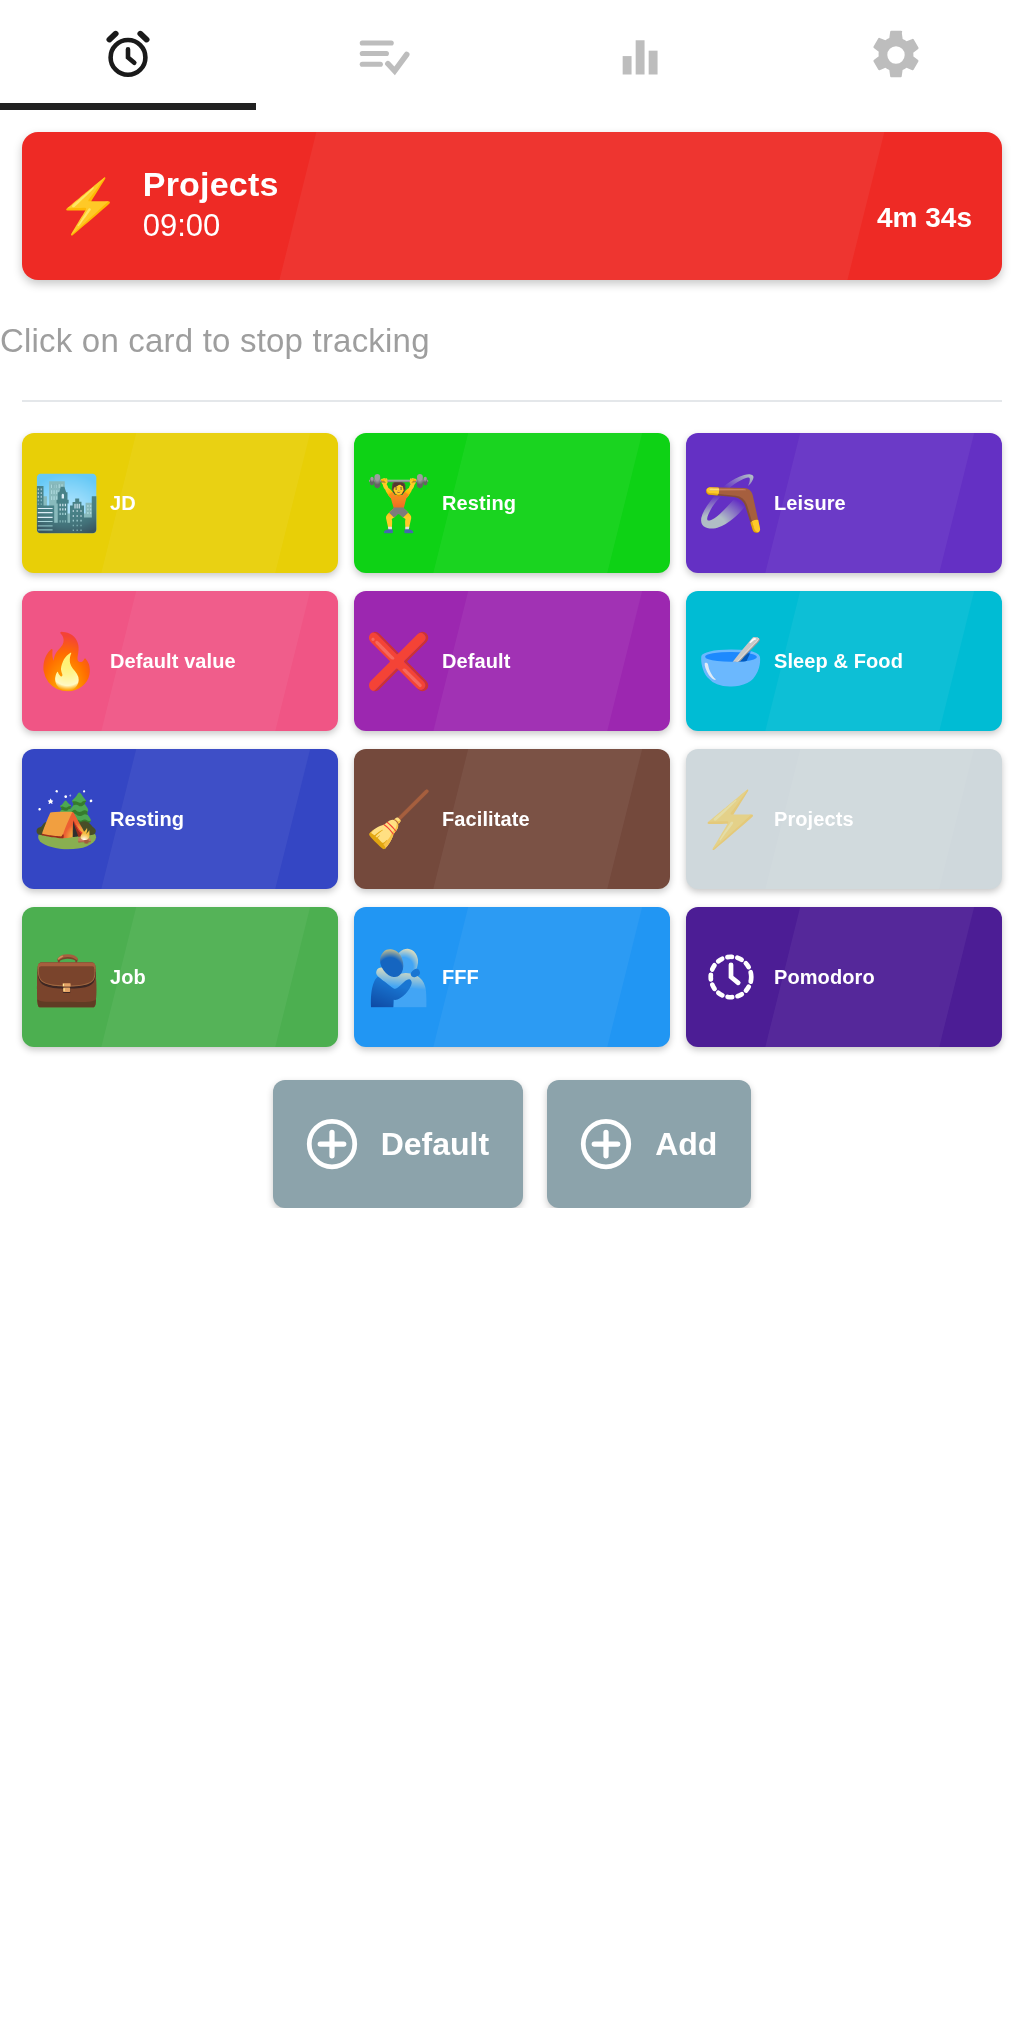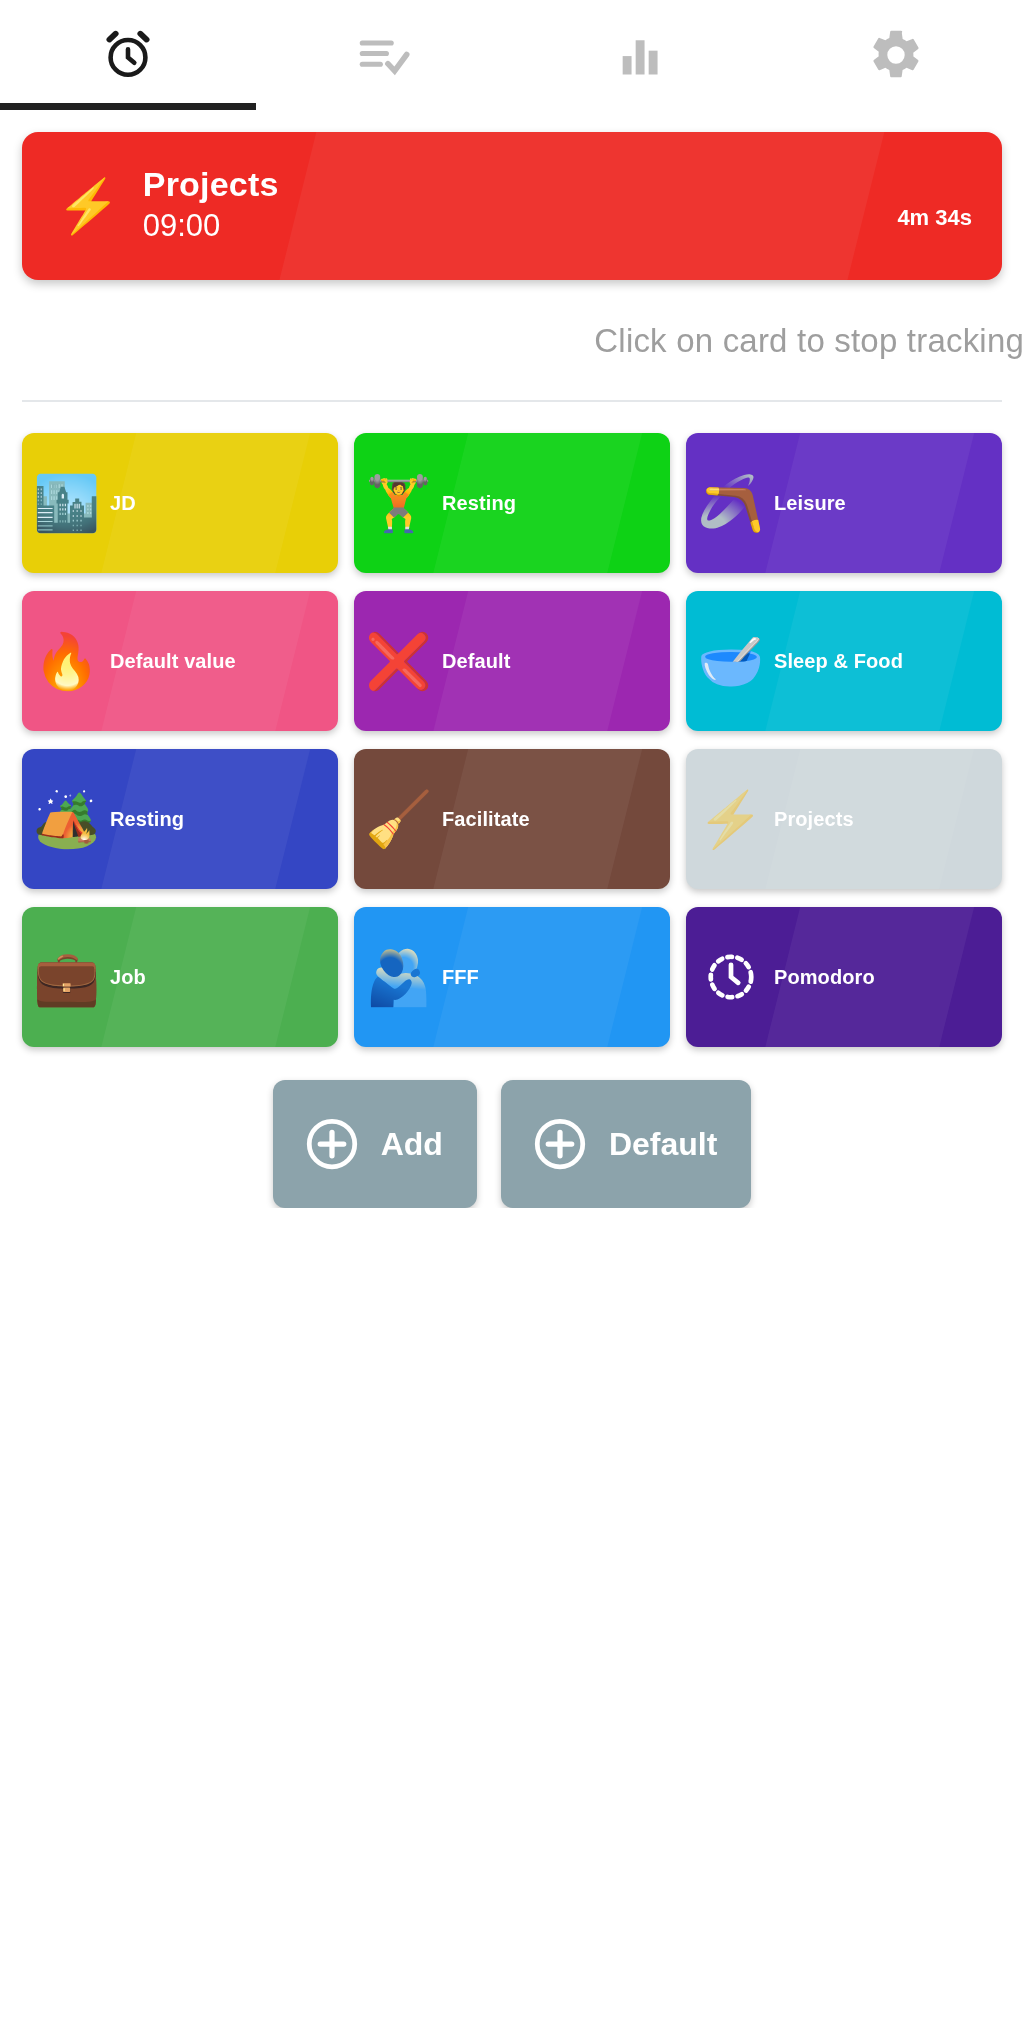--- a/index.html
+++ b/index.html
@@ -124,30 +124,30 @@
   .running-sub {
     color: #ffffff;
     font-size: 31px;
     font-weight: normal;
     line-height: 1.3;
     margin-top: 2px;
   }
 
   .running-duration {
     color: #ffffff;
-    font-size: 22px;
+    font-size: 28px;
     font-weight: bold;
     z-index: 2;
     flex: 0 0 auto;
     white-space: nowrap;
     margin-top: 24px;
   }
 
   .hint {
-    text-align: right;
+    text-align: left;
     color: #9e9e9e;
     font-size: 33px;
     padding: 42px 0 40px 0;
     letter-spacing: 0.2px;
   }
 
   .divider {
     height: 2px;
     background: #e4e7ea;
     margin: 0 22px;
@@ -401,29 +401,29 @@
       </div>
 
     <div class="actions" id="action-row">
         <div class="action-btn" style="background: rgb(140, 163, 171);">
           <span class="plus-icon">
             <svg width="60" height="60" viewBox="0 0 24 24" fill="none" stroke="#ffffff" stroke-width="1.9" stroke-linecap="round">
               <circle cx="12" cy="12" r="9.1"></circle>
               <path d="M12 7.3 V16.7 M7.3 12 H16.7" stroke-width="2.1"></path>
             </svg>
           </span>
-          <span class="action-label">Add</span>
+          <span class="action-label">Default</span>
         </div>
         <div class="action-btn" style="background: rgb(140, 163, 171);">
           <span class="plus-icon">
             <svg width="60" height="60" viewBox="0 0 24 24" fill="none" stroke="#ffffff" stroke-width="1.9" stroke-linecap="round">
               <circle cx="12" cy="12" r="9.1"></circle>
               <path d="M12 7.3 V16.7 M7.3 12 H16.7" stroke-width="2.1"></path>
             </svg>
           </span>
-          <span class="action-label">Default</span>
+          <span class="action-label">Add</span>
         </div>
       </div>
 
     <div class="spacer"></div>
   </div>
 
 </div>
 
 </body></html>

